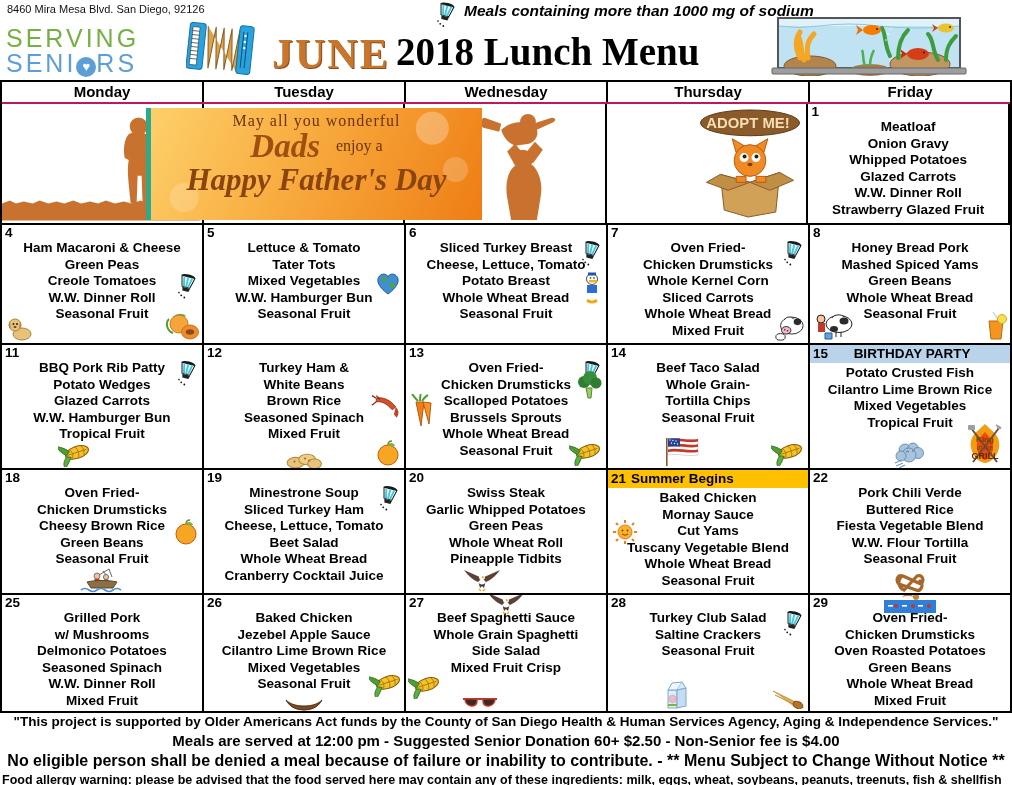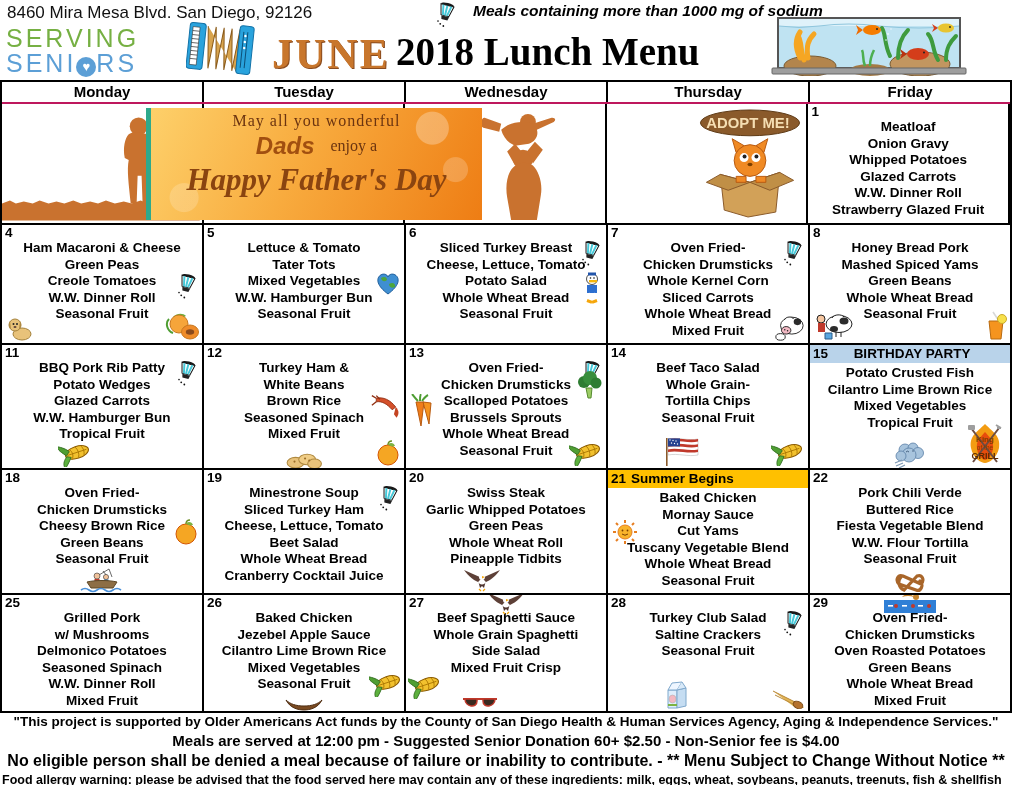--- a/index.html
+++ b/index.html
@@ -1,22 +1,22 @@
 <!DOCTYPE html>
 <html><head>
 <meta charset="utf-8">
 <style>
   html,body{margin:0;padding:0;background:#fff;}
   .page{width:1012px;height:785px;position:relative;background:#fff;overflow:hidden;
         font-family:"Liberation Sans",sans-serif;color:#000;}
   
   .hdr{position:absolute;top:0;left:0;right:0;height:80px;}
-  .addr{position:absolute;left:7px;top:3px;font-size:17px;color:#111;}
+  .addr{position:absolute;left:7px;top:3px;font-size:11px;color:#111;}
   .sodium-wrap{position:absolute;left:434px;top:0px;display:flex;align-items:flex-start;}
-  .sodium{font-weight:bold;font-style:italic;font-size:15.5px;margin-left:15px;margin-top:2px;}
+  .sodium{font-weight:bold;font-style:italic;font-size:15.5px;margin-left:6px;margin-top:2px;}
   .logo{position:absolute;left:6px;top:26px;font-size:25px;letter-spacing:3px;line-height:25px;}
   .logo .l1{color:#76b043;}
   .logo .l2{color:#5c9fd6;}
   .heart-o{display:inline-block;width:20px;height:20px;border-radius:50%;background:#5c9fd6;
            color:#fff;font-size:13px;line-height:20px;text-align:center;vertical-align:1px;letter-spacing:0;}
   .accordion{position:absolute;left:186px;top:20px;}
   .june{position:absolute;left:272px;top:30px;font-family:"Liberation Serif",serif;font-weight:bold;
         font-size:42px;color:#c8762c;letter-spacing:2px;text-shadow:1px 1px 0 #8a4b1e;}
   .title{position:absolute;left:396px;top:29px;font-family:"Liberation Serif",serif;
          font-weight:bold;font-size:39px;color:#000;}
@@ -63,21 +63,21 @@
   .gfx-adopt{right:4px;top:5px;}
   .gfx-banner{left:144px;width:331px;top:4px;bottom:3px;z-index:3;
       background:
         radial-gradient(circle at 85% 18%, rgba(255,255,255,.28) 0 16px, transparent 17px),
         radial-gradient(circle at 92% 55%, rgba(255,255,255,.2) 0 12px, transparent 13px),
         radial-gradient(circle at 10% 80%, rgba(255,255,255,.18) 0 14px, transparent 15px),
         linear-gradient(115deg,#fdd06a 0%,#f8ab3e 45%,#ee7d14 100%);
       border-left:5px solid #2ea98c;text-align:center;color:#6b3410;overflow:hidden;}
   .fd1{font-family:"Liberation Serif",serif;font-size:16px;margin-top:4px;letter-spacing:1px;}
   .fd-row{display:flex;align-items:center;justify-content:center;gap:16px;}
-  .fd2{font-family:Liberation Sans, sans-serif;font-style:italic;font-weight:bold;font-size:24px;
+  .fd2{font-family:Liberation Serif, serif;font-style:italic;font-weight:bold;font-size:33px;
        line-height:32px;color:#a14f10;}
   .fd3{font-family:"Liberation Serif",serif;font-size:16px;}
   .fd4{font-family:"Liberation Serif",serif;font-style:italic;font-weight:bold;font-size:31px;
        line-height:36px;color:#8a4410;}
   
   .ftr{position:absolute;top:713px;left:0;right:0;}
   .f1{font-weight:bold;font-size:13.5px;text-align:center;margin-top:1px;}
   .f2{font-weight:bold;font-size:15px;text-align:center;margin-top:3px;}
   .f3{font-weight:bold;font-size:16px;text-align:center;margin-top:3px;}
   .f4{font-weight:bold;font-size:12.5px;text-align:left;padding-left:2px;margin-top:3px;}
@@ -269,21 +269,21 @@
             <span class="cal-icon p-rm"><svg width="26" height="24" viewBox="0 0 26 24">
                 <path d="M13 22 C2 14 1 7 5 3.5 C8 1 12 2 13 5 C14 2 18 1 21 3.5 C25 7 24 14 13 22" fill="#3f8fd2" stroke="#1d5c99"></path>
                 <path d="M6 6 C9 4 12 5 12 8 C10 10 7 10 6 6 M14 12 C17 10 21 11 20 15 C17 17 14 15 14 12" fill="#4da53c"></path>
               </svg></span>
           </div>
           <div class="day-cell">
             <div class="date-num">6</div>
             <div class="items">
               <div>Sliced Turkey Breast</div>
               <div>Cheese, Lettuce, Tomato</div>
-              <div>Potato Salad</div>
+              <div>Potato Breast</div>
               <div>Whole Wheat Bread</div>
               <div>Seasonal Fruit</div>
             </div>
             <span class="cal-icon p-tr"><svg width="24" height="27" viewBox="0 0 27 30">
                 <g transform="rotate(14 13 14)">
                   <ellipse cx="13" cy="4.5" rx="7.5" ry="2.2" fill="#1a1a1a"></ellipse>
                   <path d="M5.5 5 L20.5 5 L17.5 17 L8.5 17 Z" fill="#fff" stroke="#111" stroke-width="1.1"></path>
                   <path d="M8.4 5.3 L10.6 16.7 M13 5.5 L13 16.8 M17.6 5.3 L15.4 16.7" stroke="#46c8d8" stroke-width="2.2"></path>
                   <path d="M9 17.5h9l-1 4h-7z" fill="#222"></path>
                 </g>

